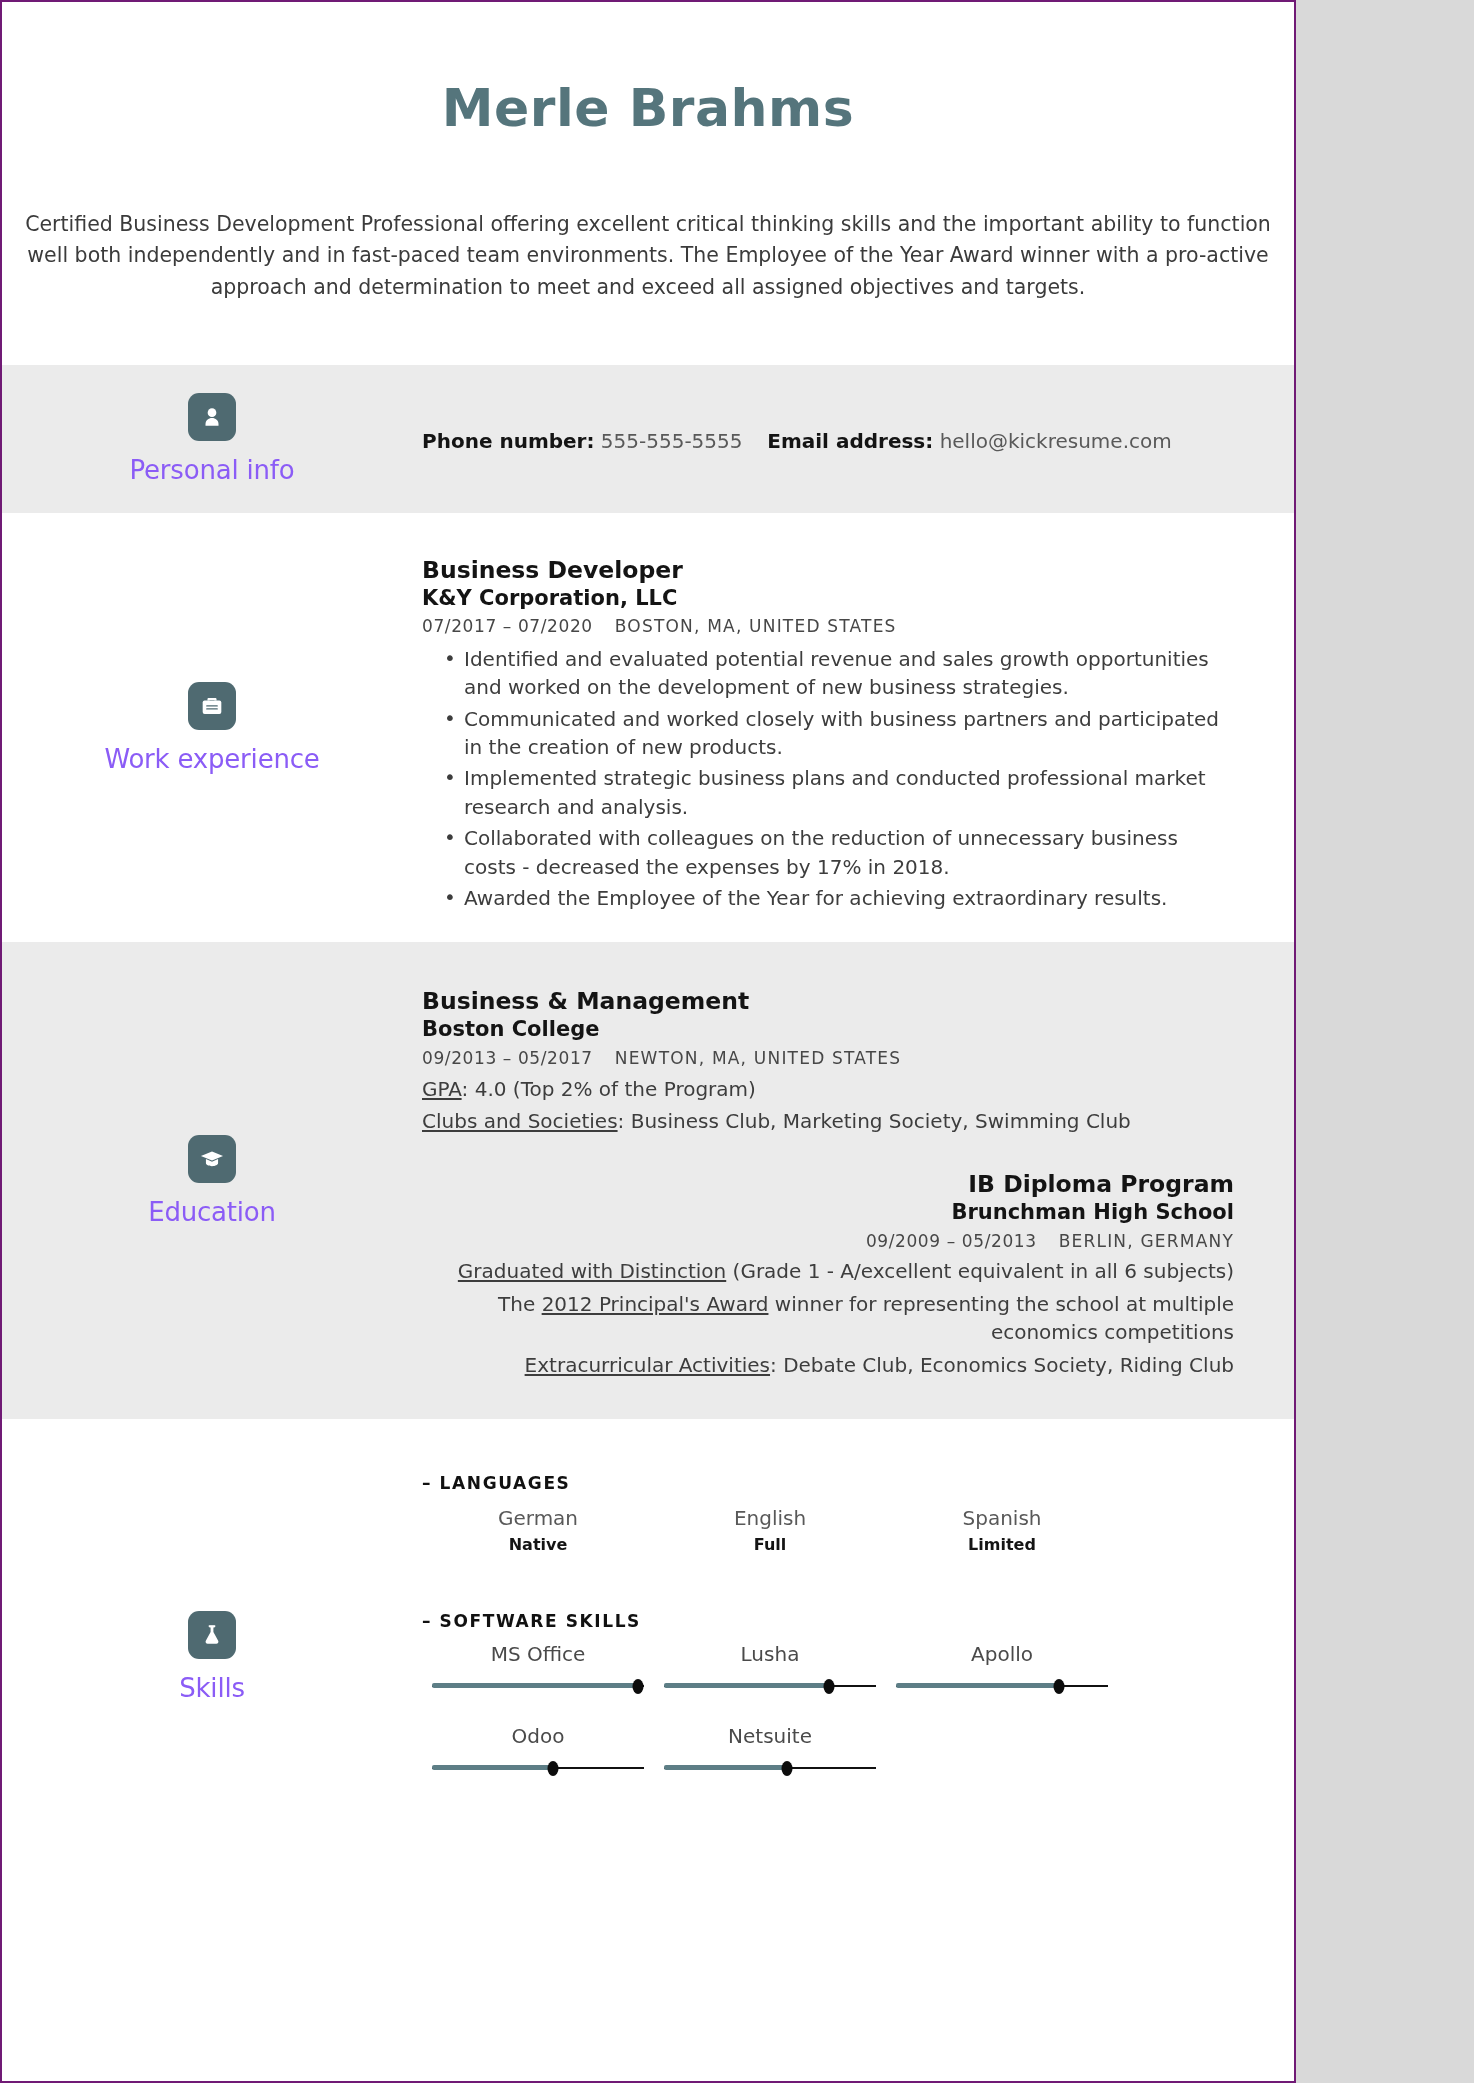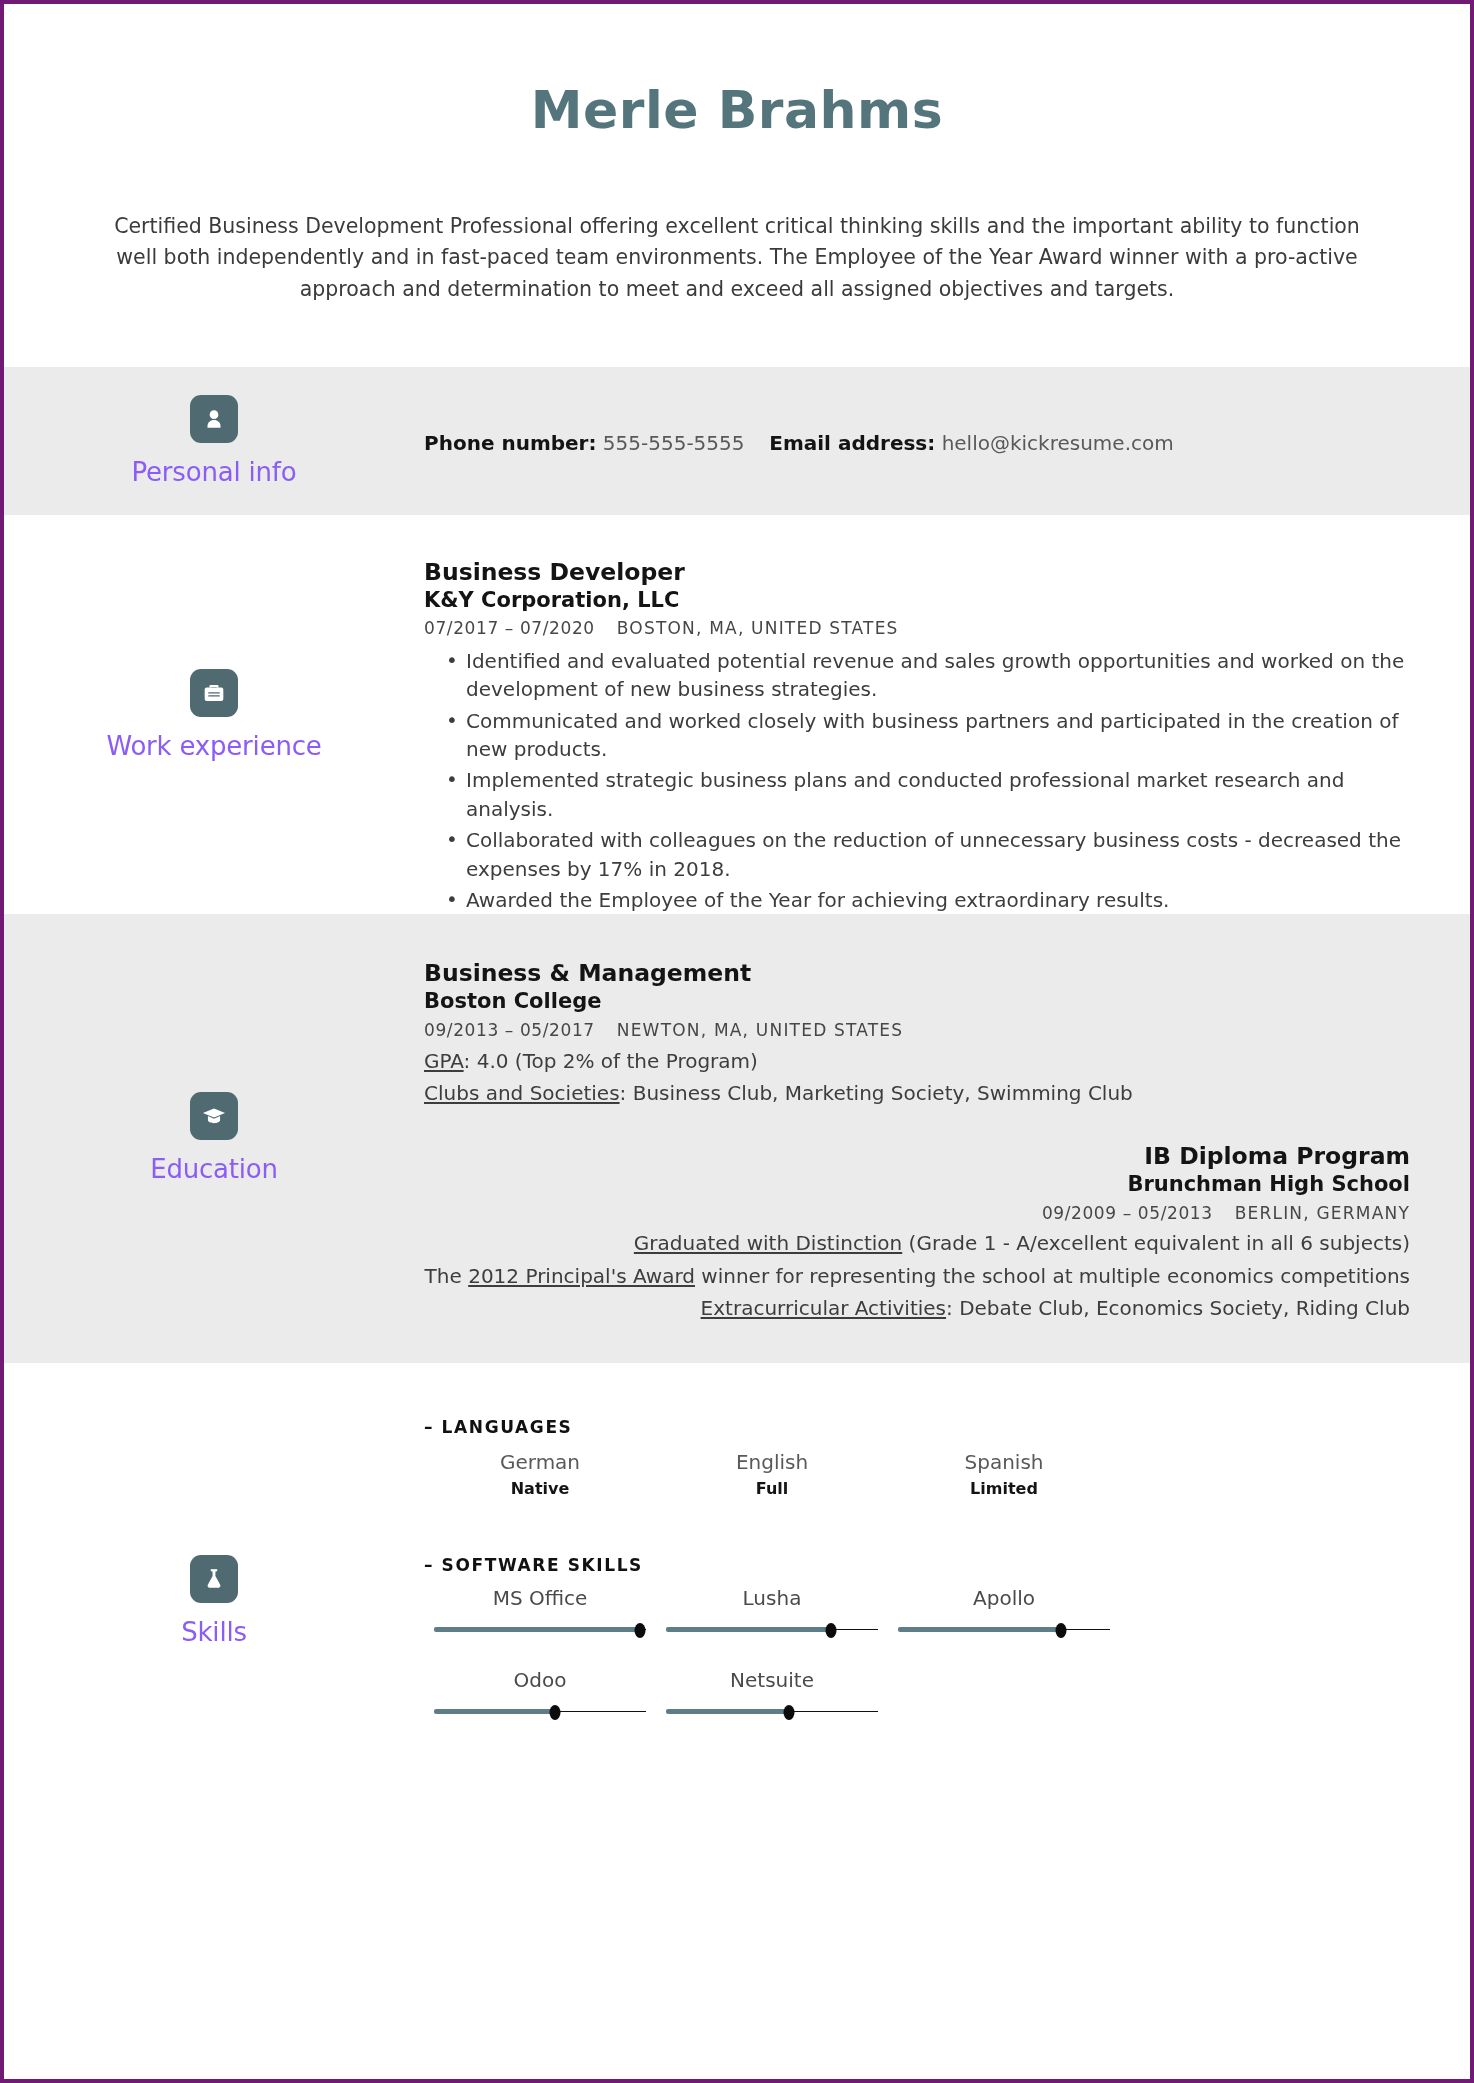--- a/index.html
+++ b/index.html
@@ -3,24 +3,24 @@
 <meta charset="utf-8">
 <style>
   * { box-sizing: border-box; margin: 0; padding: 0; }
   html, body {
     width: 1474px;
     background: #d9d9d9;
     font-family: "DejaVu Sans", "Liberation Sans", sans-serif;
   }
   .page {
     position: relative;
-    width: 1474px;
+    width: 1296px;
     min-height: 2083px;
     background: #ffffff;
-    border: 4px solid #701a75;
+    border: 2px solid #701a75;
     overflow: hidden;
   }
 
   
   .header {
     padding: 78px 0 0 0;
     text-align: center;
     background: #ffffff;
   }
   .cand-name {
@@ -90,21 +90,21 @@
     align-items: center;
     min-height: 148px;
     padding-top: 4px;
   }
   .contact-line { font-size: 20px; color: #555; line-height: 1.4; }
   .contact-line .lbl { font-weight: 700; color: #141414; }
   .contact-line .val { color: #595959; }
   .contact-gap { display: inline-block; width: 12px; }
 
   
-  .sec-work .right-col  { padding-top: 42px; }
+  .sec-work .right-col  { padding-top: 42px; padding-bottom: 30px; }
   .sec-edu  .right-col  { padding-top: 44px; padding-bottom: 40px; }
   .sec-skills .right-col{ padding-top: 54px; padding-bottom: 120px; }
 
   .entry { margin-bottom: 0; }
   .entry + .entry { margin-top: 34px; text-align: right; }
   .entry-title {
     font-size: 23.5px;
     font-weight: 700;
     color: #141414;
     line-height: 1.28;

